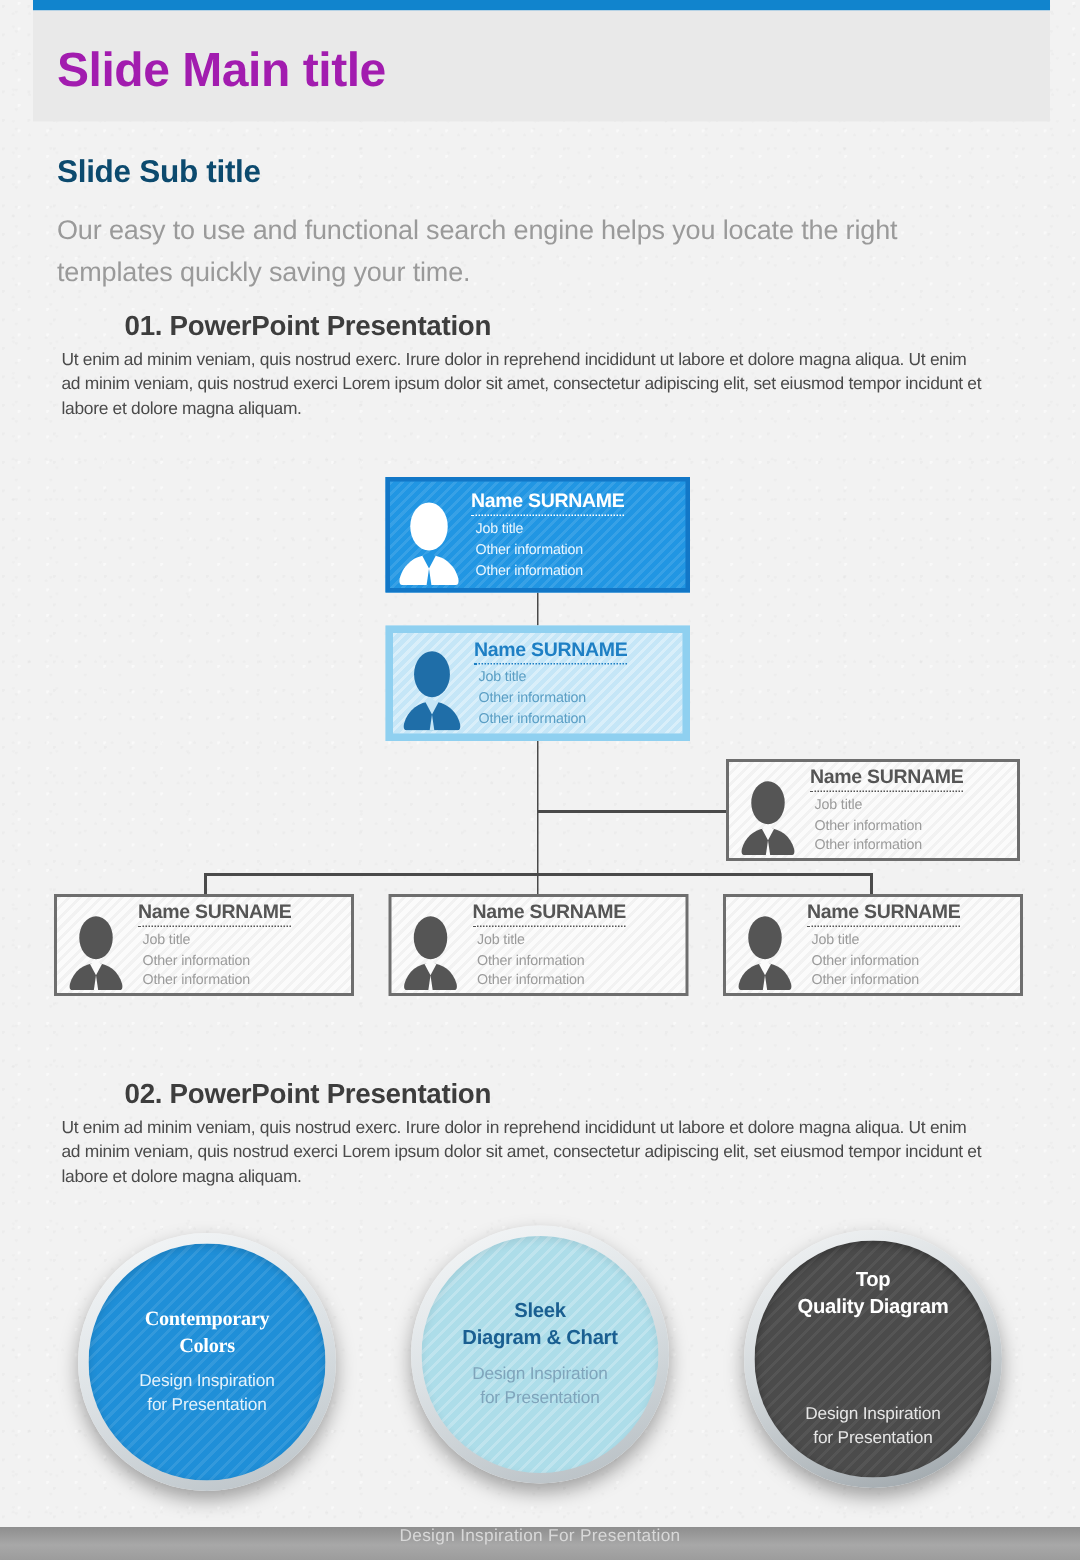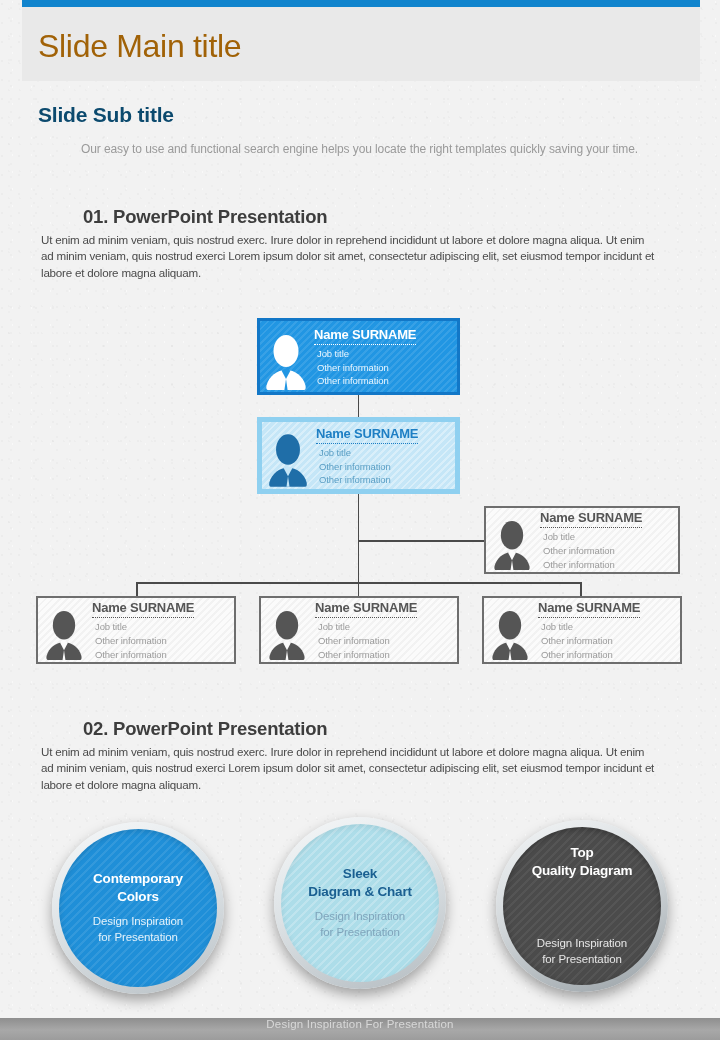--- a/index.html
+++ b/index.html
@@ -31,43 +31,42 @@
   }
   .header-band {
     position: absolute;
     left: 22px; top: 7px; width: 678px; height: 74px;
     background: #e9e9e9;
   }
   .main-title {
     position: absolute;
     left: 38px; top: 28px;
     font-size: 32px;
-    font-weight: normal;
-    color: #a16207;
+    font-weight: bold;
+    color: #a21caf;
     letter-spacing: -0.3px;
   }
 
   
   .sub-title {
     position: absolute;
     left: 38px; top: 103px;
     font-size: 21px;
     font-weight: bold;
     color: #0c4a6e;
     letter-spacing: -0.2px;
     text-align: right;
   }
   .sub-desc {
     position: absolute;
     left: 38px; top: 140px; width: 625px;
-    font-size: 12px;
+    font-size: 18px;
     color: #9a9a9a;
     line-height: 1.55;
     letter-spacing: -0.1px;
-    margin-left: 43px;
   }
 
   
   .section-heading {
     position: absolute;
     left: 41px;
     font-size: 18.5px;
     font-weight: bold;
     color: #3d3d3d;
     letter-spacing: -0.2px;
@@ -206,21 +205,21 @@
     margin-top: 7px;
   }
 
   .c-blue .circle-ring { background: linear-gradient(160deg, #f6f8f9 0%, #dfe4e7 45%, #b9c1c6 100%); }
   .c-blue .circle-body {
     background-color: #1f8fd8;
     background-image: repeating-linear-gradient(
       135deg, rgba(255,255,255,0.09) 0 2px, rgba(255,255,255,0) 2px 6px);
     box-shadow: inset 0 2px 6px rgba(0,0,0,0.13);
   }
-  .c-blue .circle-title { color: #ffffff; }
+  .c-blue .circle-title { color: #ffffff; font-family: Liberation Serif, serif; }
   .c-blue .circle-sub   { color: #e4f2fb; }
 
   .c-light .circle-ring { background: linear-gradient(160deg, #f6f8f9 0%, #dde2e5 45%, #b4bcc1 100%); }
   .c-light .circle-body {
     background-color: #addde9;
     background-image: repeating-linear-gradient(
       135deg, rgba(255,255,255,0.22) 0 2px, rgba(255,255,255,0) 2px 6px);
     box-shadow: inset 0 2px 6px rgba(0,0,0,0.08);
   }
   .c-light .circle-title { color: #1a5f91; }

